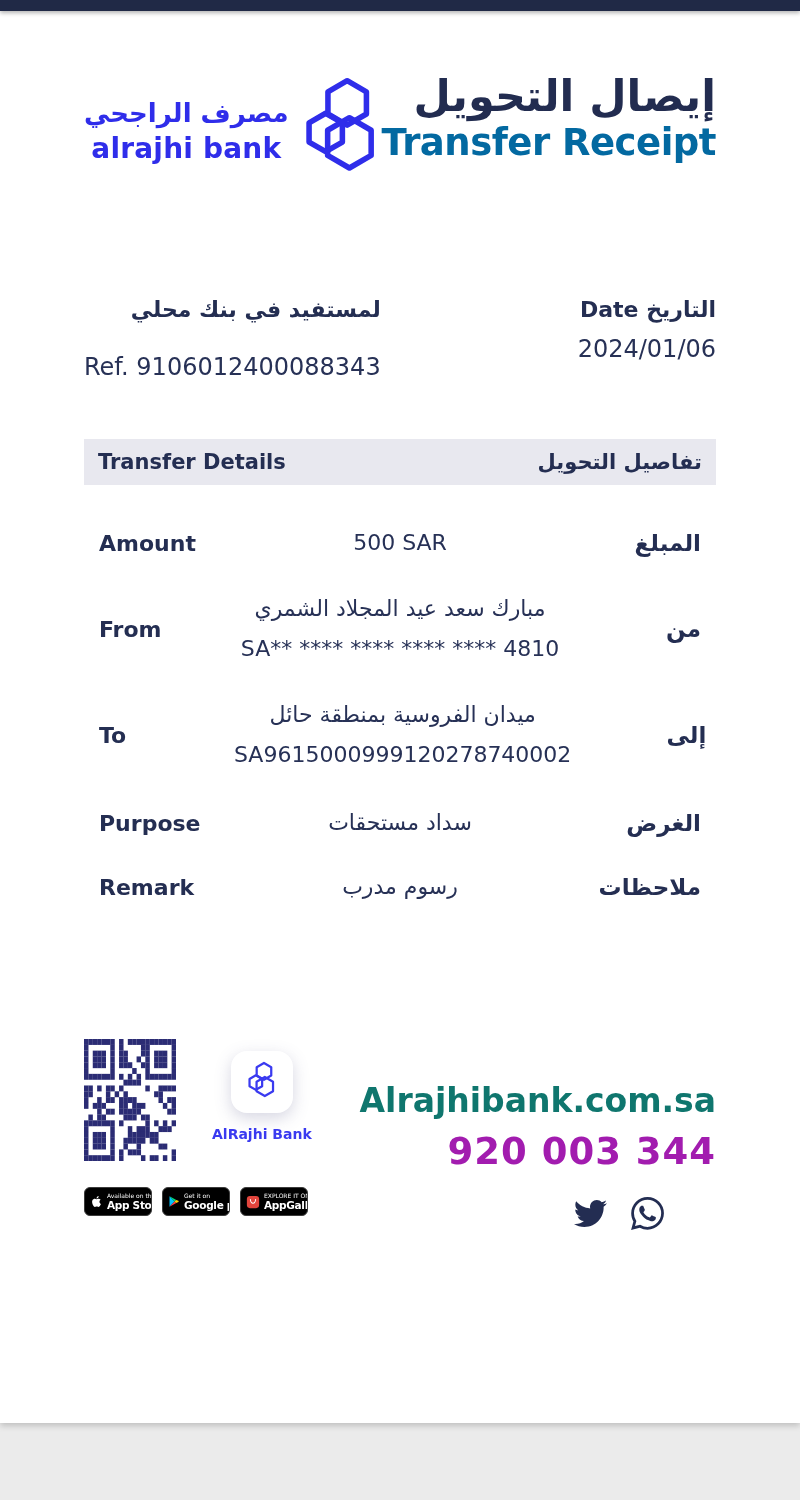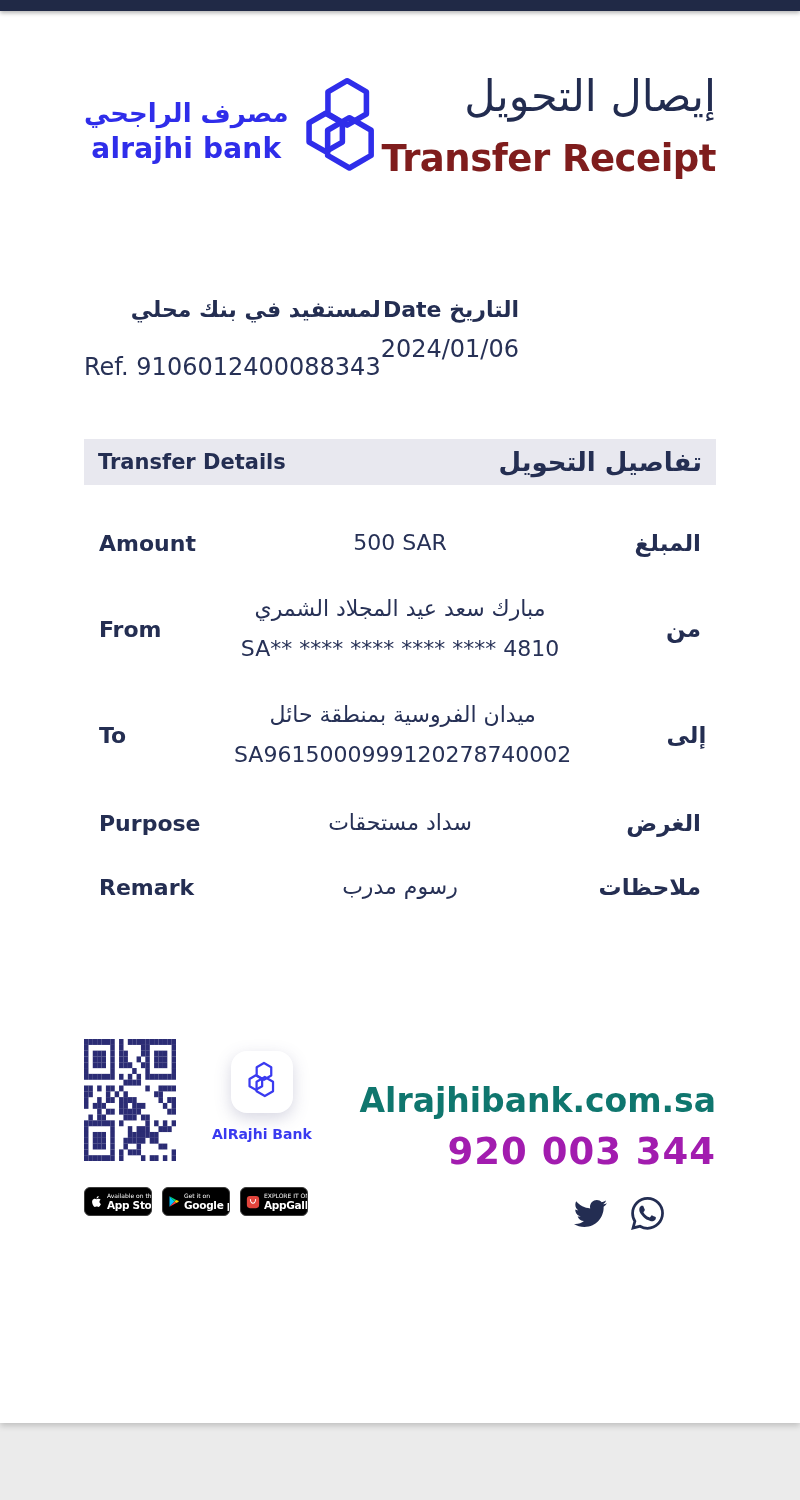--- a/index.html
+++ b/index.html
@@ -9,35 +9,35 @@
   .topbar { height:11px; background:#202946; box-shadow:0 2px 4px rgba(0,0,0,.3); position:relative; z-index:2; }
   .card { background:#ffffff; height:1412px; padding:52px 84px 0; box-shadow:0 3px 6px rgba(0,0,0,.18); position:relative; z-index:1; color:#242e52; }
 
   
   .header { display:flex; justify-content:space-between; align-items:flex-start; }
   .logo { display:flex; align-items:center; gap:16px; margin-top:4px; }
   .logo-text { text-align:center; color:#2f2dea; }
   .logo-ar { font-size:26px; font-weight:700; }
   .logo-en { font-size:28px; font-weight:600; letter-spacing:.2px; margin-top:4px; }
   .title-block { text-align:right; margin-top:8px; }
-  .title-ar { font-size:43px; font-weight:400; color:#222c50; }
-  .title-en { font-size:37px; font-weight:800; color:#7f1d1d; margin-top:16px; letter-spacing:-.5px; }
+  .title-ar { font-size:43px; font-weight:700; color:#222c50; }
+  .title-en { font-size:37px; font-weight:800; color:#0369a1; letter-spacing:-.5px; }
 
   
-  .meta-row { display:flex; justify-content:flex-start; margin-top:100px; }
+  .meta-row { display:flex; justify-content:space-between; margin-top:100px; }
   .meta-left { text-align:right; }
   .meta-right { text-align:right; }
   .meta-ar { font-size:22px; font-weight:700; line-height:30px; }
   .meta-ref { font-size:24px; font-weight:500; margin-top:28px; color:#273156; }
   .meta-date { font-size:24px; font-weight:400; margin-top:10px; color:#273156; }
 
   
   .section-bar { margin-top:58px; background:#e8e8ef; height:46px; display:flex; justify-content:space-between; align-items:center; padding:0 14px; }
   .section-en { font-size:21px; font-weight:600; }
-  .section-ar { font-size:26px; font-weight:700; }
+  .section-ar { font-size:21px; font-weight:700; }
 
   
   .detail-row { display:grid; grid-template-columns:150px 1fr 150px; align-items:center; }
   .row-label-en { font-weight:700; font-size:22px; padding-left:15px; }
   .row-label-ar { font-weight:700; font-size:23px; text-align:right; padding-right:15px; }
   .row-value { text-align:center; font-size:22px; color:#273156; }
   .row-value .val { line-height:40px; }
   .mt38 { margin-top:38px; } .mt26 { margin-top:26px; } .mt28 { margin-top:28px; } .mt24 { margin-top:24px; }
 
   

